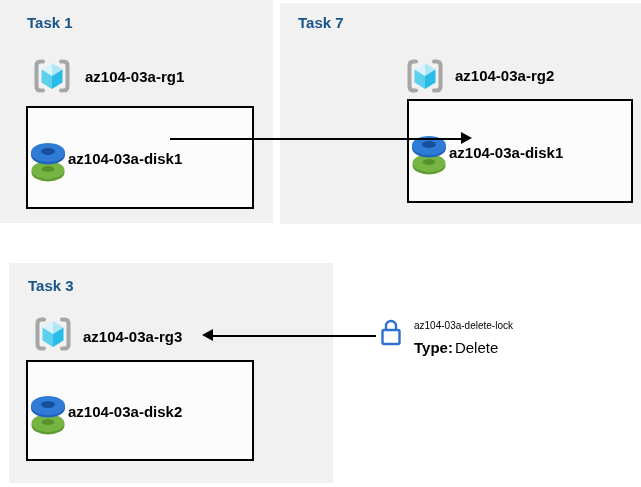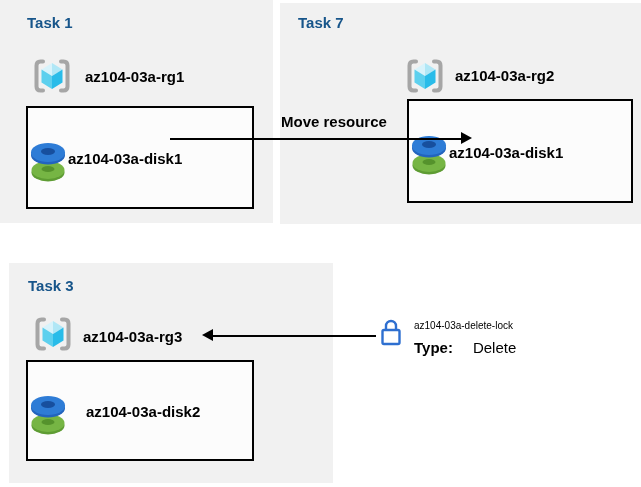--- a/index.html
+++ b/index.html
@@ -22,21 +22,21 @@
 
   .rg-label{position:absolute;font-weight:bold;font-size:15px;white-space:nowrap;}
   #task1 .rg-label{left:85px;top:68px;text-align:center;}
   #task2 .rg-label{left:175px;top:64px;}
   #task3 .rg-label{left:74px;top:65px;}
 
   .resource-box{position:absolute;background:var(--box_bg,#fcfcfc);border:2px solid #000;
                 display:flex;flex-direction:row;align-items:center;box-sizing:border-box;}
   #task1 .resource-box{left:26px;top:106px;width:228px;height:103px;}
   #task2 .resource-box{left:127px;top:96px;width:226px;height:104px;}
-  #task3 .resource-box{left:17px;top:97px;width:228px;height:101px;gap:18px;}
+  #task3 .resource-box{left:17px;top:97px;width:228px;height:101px;}
 
   .disk-icon{width:40px;height:44px;margin-top:6px;}
   .resource-label{font-weight:bold;font-size:15px;margin-top:2px;white-space:nowrap;}
 
   .arrow-line{position:absolute;background:var(--arrow_black,#000);height:2px;}
   #move-line{left:170px;top:138px;width:292px;}
   #move-head{position:absolute;left:461px;top:132px;width:0;height:0;
              border-left:11px solid var(--arrow_black,#000);
              border-top:6px solid transparent;border-bottom:6px solid transparent;}
   #move-label{position:absolute;left:281px;top:113px;font-weight:bold;font-size:15px;white-space:nowrap;}
@@ -44,21 +44,21 @@
   #lock-line{left:212px;top:335px;width:164px;}
   #lock-head{position:absolute;left:202px;top:329px;width:0;height:0;
              border-right:11px solid var(--arrow_black,#000);
              border-top:6px solid transparent;border-bottom:6px solid transparent;}
 
   #lock-badge{position:absolute;left:376px;top:312px;width:30px;height:41px;background:#fff;
               display:flex;align-items:center;justify-content:center;}
   #lock-badge svg{width:24px;height:31px;}
   #lock-name{position:absolute;left:414px;top:320px;font-weight:normal;font-size:10px;white-space:nowrap;}
   #lock-type{position:absolute;left:414px;top:339px;font-size:15px;white-space:nowrap;}
-  #lock-type .bold{font-weight:bold;margin-right:20px;}
+  #lock-type .bold{font-weight:bold;margin-right:2px;}
 </style>
 </head>
 <body>
 
 <svg width="0" height="0" style="position:absolute" aria-hidden="true">
   <defs>
     <g id="sym-rg">
       <path d="M11,4.5 H8.5 Q4.5,4.5 4.5,8.5 V29.5 Q4.5,33.5 8.5,33.5 H11" style="fill:none;stroke:var(--bracket_gray,#a6a6a6);stroke-width:4;stroke-linecap:round"></path>
       <path d="M29,4.5 H31.5 Q35.5,4.5 35.5,8.5 V29.5 Q35.5,33.5 31.5,33.5 H29" style="fill:none;stroke:var(--bracket_gray,#a6a6a6);stroke-width:4;stroke-linecap:round"></path>
       <polygon points="20,6 9.5,12.5 20,19" style="fill:var(--cube_light,#d8f3fb)"></polygon>
@@ -106,21 +106,20 @@
     <div class="resource-box">
       <svg class="disk-icon" viewBox="0 0 40 44">
           <use href="#sym-disk"></use>
         </svg>
       <div class="resource-label">az104-03a-disk1</div>
     </div>
   </div>
 
   <div class="arrow-line" id="move-line"></div>
   <div id="move-head"></div>
-  <div id="move-label">Move resource</div>
 
   <div class="panel" id="task3">
     <div class="task-title">Task 3</div>
     <svg class="rg-icon" viewBox="0 0 40 38">
         <use href="#sym-rg"></use>
       </svg>
     <div class="rg-label">az104-03a-rg3</div>
     <div class="resource-box">
       <svg class="disk-icon" viewBox="0 0 40 44">
           <use href="#sym-disk"></use>

